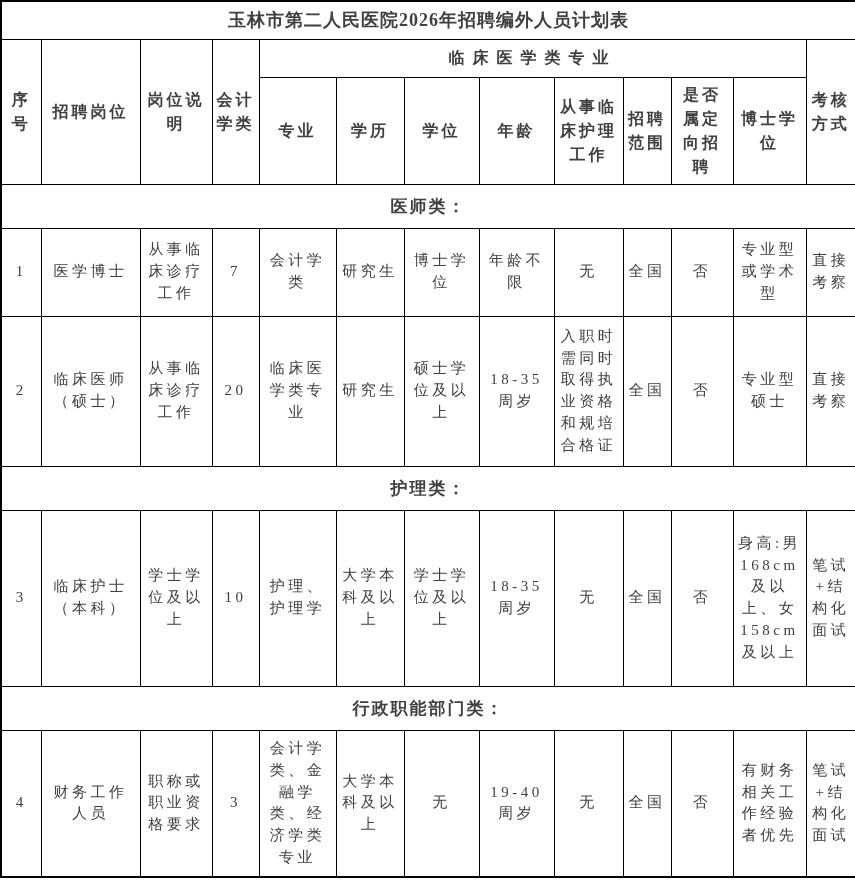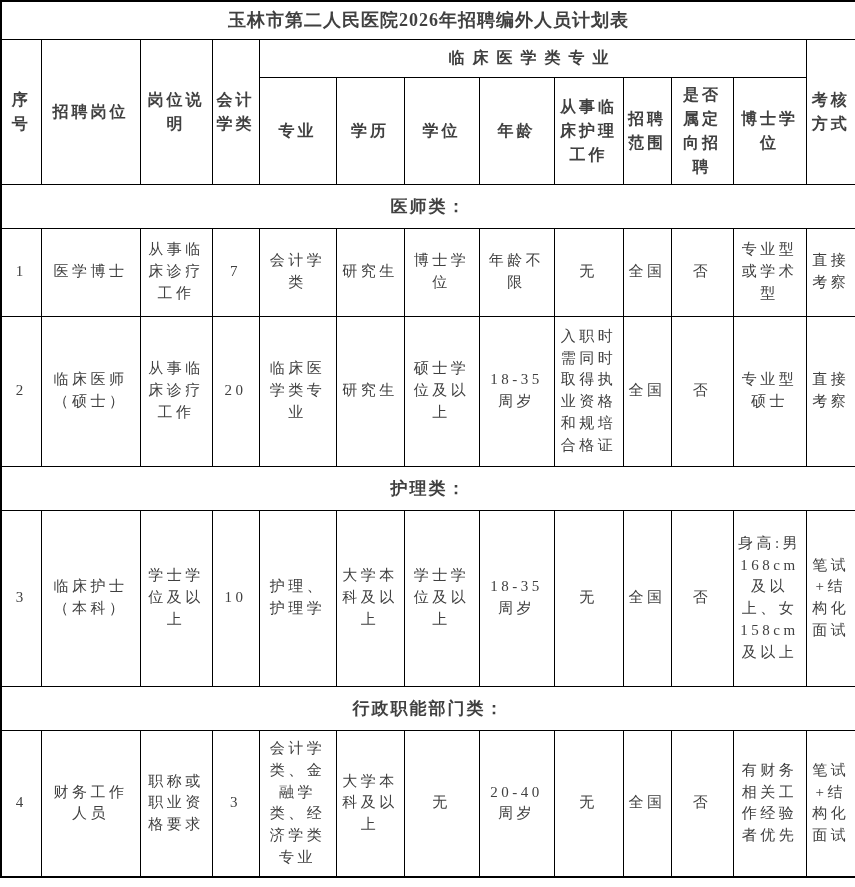--- a/index.html
+++ b/index.html
@@ -162,21 +162,21 @@
           <td colspan="13" class="section-cell">行政职能部门类：</td>
         </tr>
         <tr style="height: 147px;">
           <td class="cell">4</td>
           <td class="cell">财务工作人员</td>
           <td class="cell">职称或职业资格要求</td>
           <td class="cell">3</td>
           <td class="cell">会计学类、金融学类、经济学类专业</td>
           <td class="cell">大学本科及以上</td>
           <td class="cell">无</td>
-          <td class="cell">20-40周岁</td>
+          <td class="cell">19-40周岁</td>
           <td class="cell">无</td>
           <td class="cell">全国</td>
           <td class="cell">否</td>
           <td class="cell">有财务相关工作经验者优先</td>
           <td class="cell">笔试+结构化面试</td>
         </tr>
       </tbody>
   </table>
 </div>
 

